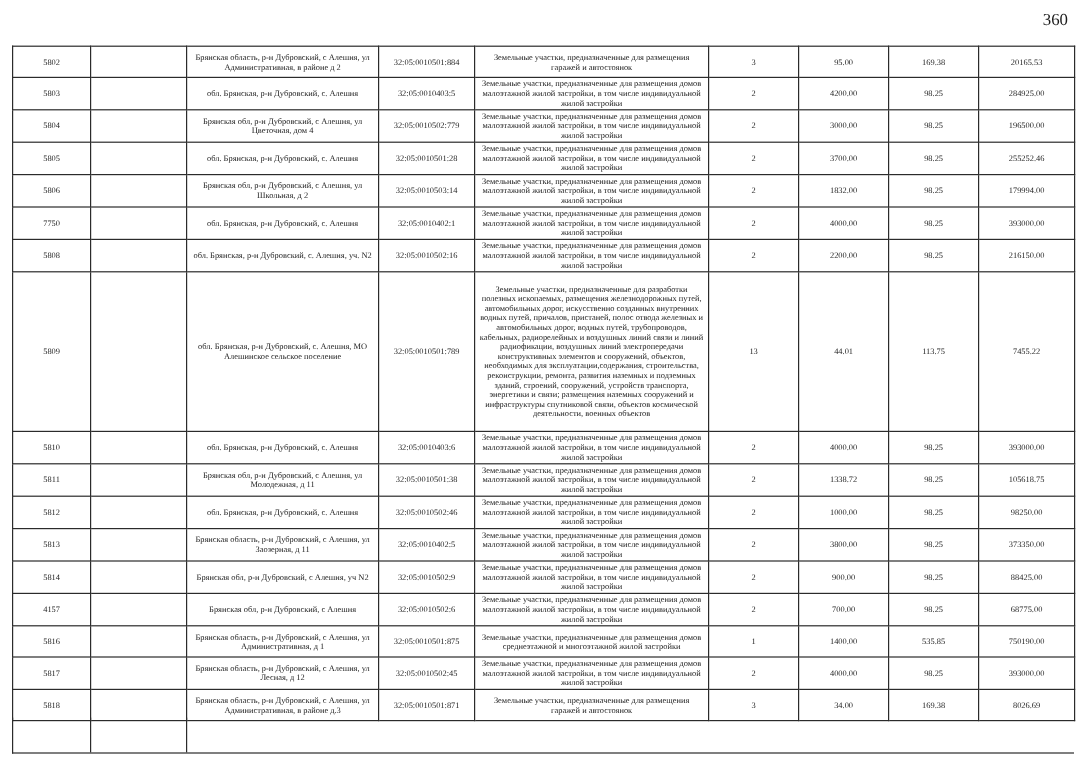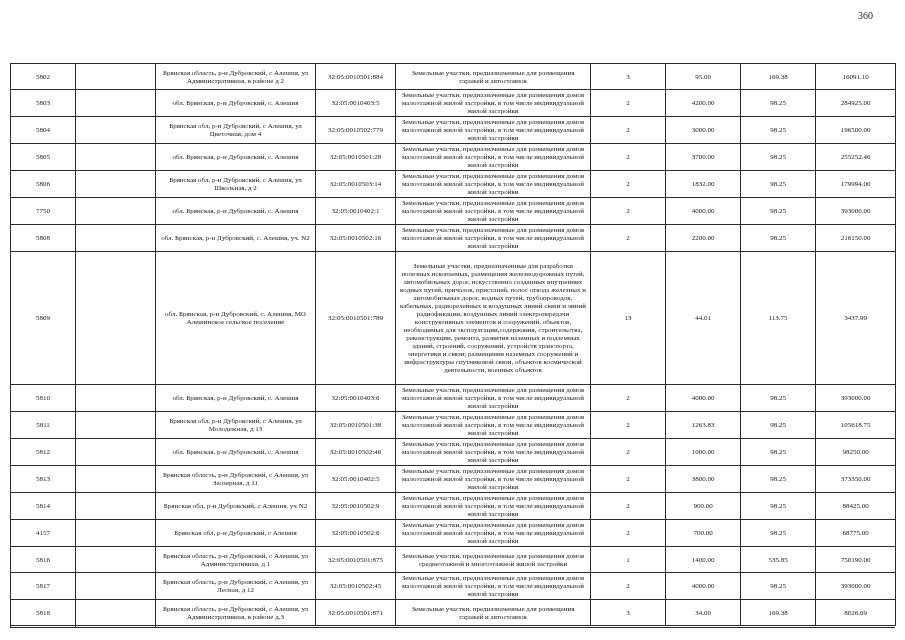--- a/index.html
+++ b/index.html
@@ -1,25 +1,25 @@
 <!DOCTYPE html>
 <html><head>
 <meta charset="utf-8">
 <style>
   html,body{margin:0;padding:0;}
   body{
     width:905px;height:640px;background:#ffffff;position:relative;
     font-family:"Liberation Serif", serif;color:#1b1b1b;overflow:hidden;
   }
   .page-number{
-    position:absolute;top:10px;right:32px;font-size:10px;color:#1b1b1b;
+    position:absolute;top:10px;right:15px;font-size:14px;color:#1b1b1b;
   }
   table.records{
     position:absolute;left:10px;top:38px;width:885px;
-    border-collapse:collapse;table-layout:fixed;margin-top:25px;
+    border-collapse:collapse;table-layout:fixed;
   }
   table.records td{
     border:1px solid #2b2b2b;
     font-size:7px;line-height:8px;
     text-align:center;vertical-align:middle;
     padding:1px 2px;overflow:hidden;word-wrap:break-word;
   }
   table.records tr{height:26px;}
   table.records tr.tall{height:133px;}
   table.records td.c-purpose{padding:1px 3px;}
@@ -56,21 +56,21 @@
   <tbody>
       <tr>
         <td>5802</td>
         <td></td>
         <td>Брянская область, р-н Дубровский, с Алешня, ул Административная, в районе д 2</td>
         <td>32:05:0010501:884</td>
         <td class="c-purpose">Земельные участки, предназначенные для размещения гаражей и автостоянок</td>
         <td>3</td>
         <td>95.00</td>
         <td>169.38</td>
-        <td>16091.10</td>
+        <td>20165.53</td>
       </tr>
       <tr>
         <td>5803</td>
         <td></td>
         <td>обл. Брянская, р-н Дубровский, с. Алешня</td>
         <td>32:05:0010403:5</td>
         <td class="c-purpose">Земельные участки, предназначенные для размещения домов малоэтажной жилой застройки, в том числе индивидуальной жилой застройки</td>
         <td>2</td>
         <td>4200.00</td>
         <td>98.25</td>
@@ -133,41 +133,41 @@
       </tr>
       <tr class="tall">
         <td>5809</td>
         <td></td>
         <td>обл. Брянская, р-н Дубровский, с. Алешня, МО Алешинское сельское поселение</td>
         <td>32:05:0010501:789</td>
         <td class="c-purpose">Земельные участки, предназначенные для разработки полезных ископаемых, размещения железнодорожных путей, автомобильных дорог, искусственно созданных внутренних водных путей, причалов, пристаней, полос отвода железных и автомобильных дорог, водных путей, трубопроводов, кабельных, радиорелейных и воздушных линий связи и линий радиофикации, воздушных линий электропередачи конструктивных элементов и сооружений, объектов, необходимых для эксплуатации,содержания, строительства, реконструкции, ремонта, развития наземных и подземных зданий, строений, сооружений, устройств транспорта, энергетики и связи; размещения наземных сооружений и инфраструктуры спутниковой связи, объектов космической деятельности, военных объектов</td>
         <td>13</td>
         <td>44.01</td>
         <td>113.75</td>
-        <td>3437.99</td>
+        <td>7455.22</td>
       </tr>
       <tr>
         <td>5810</td>
         <td></td>
         <td>обл. Брянская, р-н Дубровский, с. Алешня</td>
         <td>32:05:0010403:6</td>
         <td class="c-purpose">Земельные участки, предназначенные для размещения домов малоэтажной жилой застройки, в том числе индивидуальной жилой застройки</td>
         <td>2</td>
         <td>4000.00</td>
         <td>98.25</td>
         <td>393000.00</td>
       </tr>
       <tr>
         <td>5811</td>
         <td></td>
-        <td>Брянская обл, р-н Дубровский, с Алешня, ул Молодежная, д 13</td>
+        <td>Брянская обл, р-н Дубровский, с Алешня, ул Молодежная, д 11</td>
         <td>32:05:0010501:38</td>
         <td class="c-purpose">Земельные участки, предназначенные для размещения домов малоэтажной жилой застройки, в том числе индивидуальной жилой застройки</td>
         <td>2</td>
-        <td>1263.83</td>
+        <td>1338.72</td>
         <td>98.25</td>
         <td>105618.75</td>
       </tr>
       <tr>
         <td>5812</td>
         <td></td>
         <td>обл. Брянская, р-н Дубровский, с. Алешня</td>
         <td>32:05:0010502:46</td>
         <td class="c-purpose">Земельные участки, предназначенные для размещения домов малоэтажной жилой застройки, в том числе индивидуальной жилой застройки</td>
         <td>2</td>

